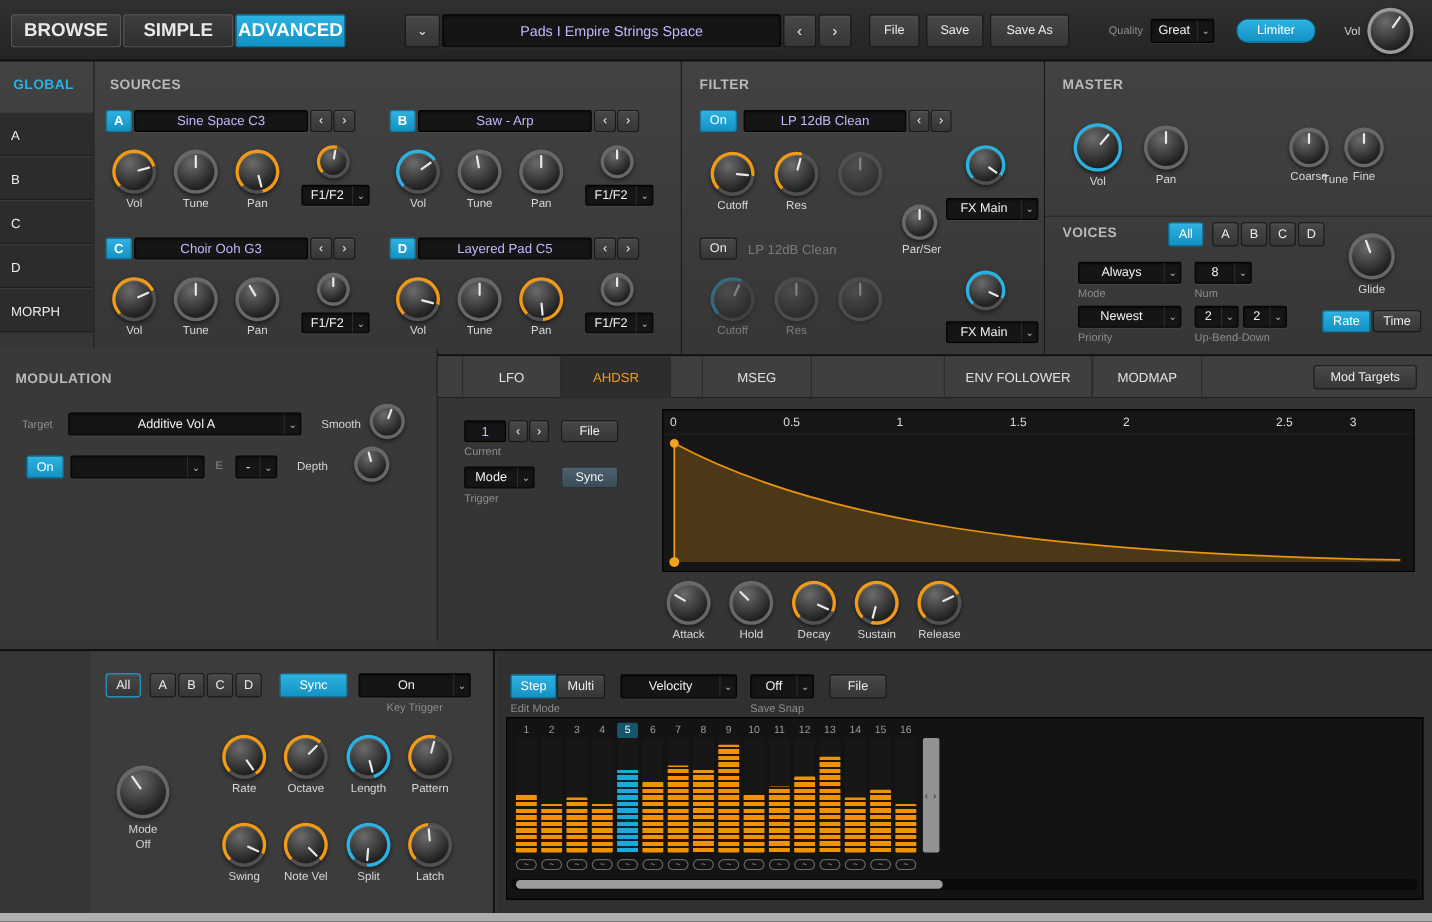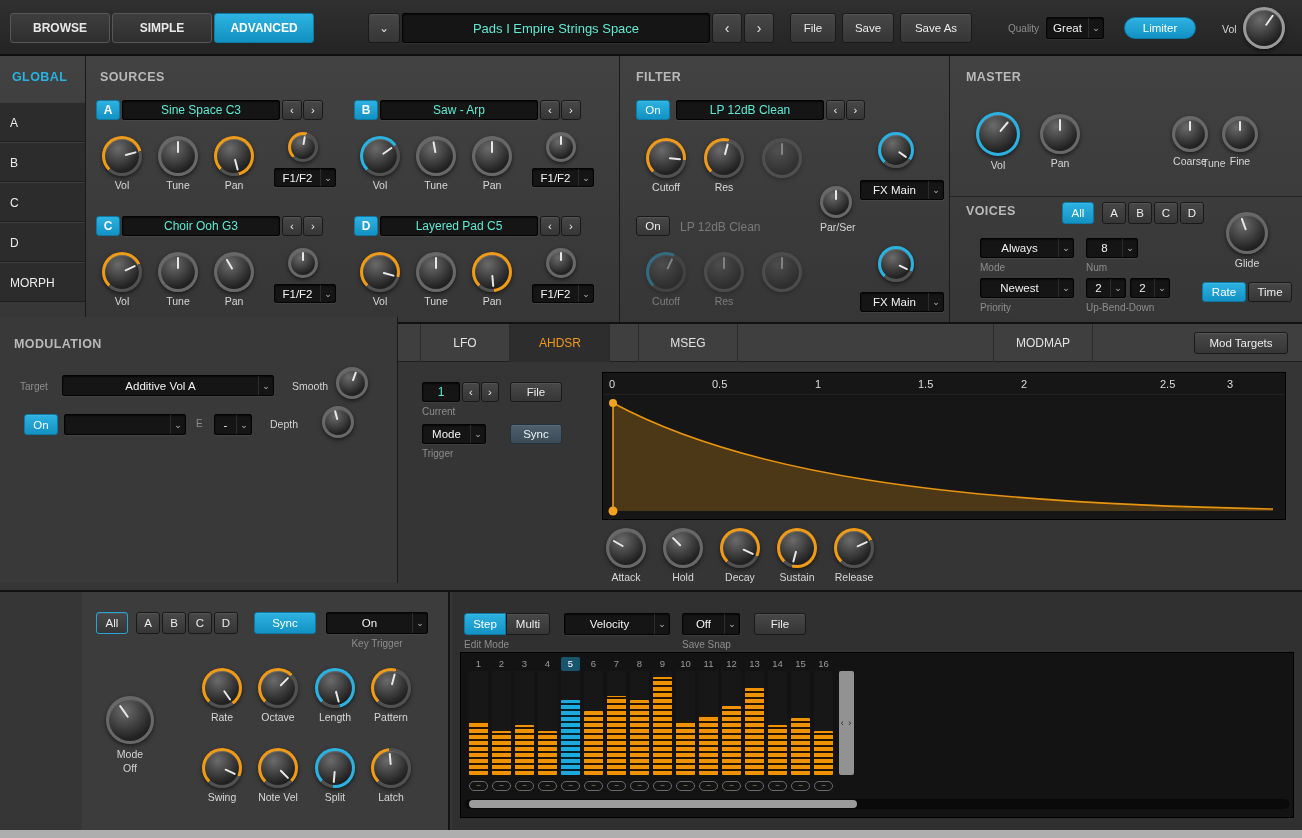--- a/index.html
+++ b/index.html
@@ -1,28 +1,28 @@
 <!DOCTYPE html>
 <html><head>
 <meta charset="utf-8">
 <style>
 *{margin:0;padding:0;box-sizing:border-box}
 body{background:#191919;font-family:"Liberation Sans",sans-serif;-webkit-font-smoothing:antialiased}
 #app{position:relative;width:1302px;height:838px;background:#363636;color:#ddd;font-size:12px;overflow:hidden;user-select:none}
 
 .toolbar{position:absolute;left:0;top:0;width:100%;height:56px;background:linear-gradient(#303030,#242424);border-bottom:2px solid #0e0e0e}
-.tbtn{position:absolute;top:13px;height:30px;display:flex;align-items:center;justify-content:center;font-weight:700;font-size:12px;color:#e8e8e8;background:linear-gradient(#3e3e3e,#2f2f2f);border:1px solid #575757;border-radius:3px;cursor:default}
+.tbtn{position:absolute;top:13px;height:30px;display:flex;align-items:center;justify-content:center;font-weight:700;font-size:17px;color:#e8e8e8;background:linear-gradient(#3e3e3e,#2f2f2f);border:1px solid #575757;border-radius:3px;cursor:default}
 .tbtn.accent{background:linear-gradient(#2eb3e2,#1190c2);border-color:#0d7ca9;color:#fff}
 
 .btn{position:absolute;display:flex;align-items:center;justify-content:center;font-size:11.5px;color:#ececec;background:linear-gradient(#484848,#363636);border:1px solid #191919;border-radius:3px;box-shadow:inset 0 1px 0 rgba(255,255,255,.07);cursor:default;white-space:nowrap}
 .btn.teal{background:linear-gradient(#2db2e1,#1392c4);border-color:#0c7aa4;color:#fff}
 .btn.slate{background:linear-gradient(#50606c,#3b4b56);border-color:#22323c;color:#e9f3f7}
 .btn.outline{border:1px solid #1fa9da}
 .btn.pill{border-radius:11px}
-.field{position:absolute;display:flex;align-items:center;justify-content:center;background:#151515;border:1px solid #040404;border-radius:2px;color:#5eead4;font-size:12px;box-shadow:inset 0 1px 2px rgba(0,0,0,.7),0 1px 0 rgba(255,255,255,.05);white-space:nowrap}
+.field{position:absolute;display:flex;align-items:center;justify-content:center;background:#151515;border:1px solid #040404;border-radius:2px;color:#c4b5fd;font-size:12px;box-shadow:inset 0 1px 2px rgba(0,0,0,.7),0 1px 0 rgba(255,255,255,.05);white-space:nowrap}
 .sel{position:absolute;display:flex;align-items:stretch;background:#151515;border:1px solid #040404;border-radius:2px;box-shadow:inset 0 1px 2px rgba(0,0,0,.7),0 1px 0 rgba(255,255,255,.05)}
 .sel .sv{flex:1;display:flex;align-items:center;justify-content:center;color:#f1f1f1;font-size:11.5px;white-space:nowrap}
 .sel .sa{width:15px;display:flex;align-items:center;justify-content:center;border-left:1px solid #2c2c2c;color:#b5b5b5;font-size:9px}
 .sec{position:absolute;background:linear-gradient(#424242,#363636)}
 .sec-title{position:absolute;font-size:12.5px;font-weight:700;letter-spacing:.4px;color:#b9b9b9}
 .lbl{position:absolute;font-size:10.5px;color:#d2d2d2;white-space:nowrap}
 .dimlbl{position:absolute;font-size:10px;color:#8d8d8d;white-space:nowrap}
 .hdiv{position:absolute;left:0;width:100%;height:2px;background:#111}
 .badge{position:absolute;display:flex;align-items:center;justify-content:center;width:24px;height:20px;background:linear-gradient(#2db2e1,#1392c4);border:1px solid #0c7aa4;border-radius:3px;color:#fff;font-weight:700;font-size:12px}
 
@@ -512,20 +512,21 @@
           </div>
         </div>
       </div>
   </section>
 
   <section class="sec" style="left:398px;top:324px;width:904px;height:266px;background:#353535">
     <div style="position:absolute;left:0;top:0;width:100%;height:38px;background:#3f3f3f;border-bottom:1px solid #202020">
       <div class="mtab" style="left:22px;width:90px">LFO</div>
       <div class="mtab active" style="left:112px;width:100px">AHDSR</div>
       <div class="mtab" style="left:240px;width:100px">MSEG</div>
+      <div class="mtab" style="left:460px;width:135px">ENV FOLLOWER</div>
       <div class="mtab" style="left:595px;width:100px">MODMAP</div>
       <div class="btn" style="left:796px;top:8px;width:94px;height:22px">Mod Targets</div>
     </div>
     <div class="field" style="left:24px;top:58px;width:38px;height:20px">1</div>
     <div class="btn" style="left:64px;top:58px;width:18px;height:20px">‹</div>
     <div class="btn" style="left:83px;top:58px;width:18px;height:20px">›</div>
     <div class="btn" style="left:112px;top:58px;width:52px;height:20px">File</div>
     <span class="dimlbl" style="left:24px;top:82px">Current</span>
     <div class="sel" style="left:24px;top:100px;width:64px;height:20px">
         <span class="sv">Mode</span>

